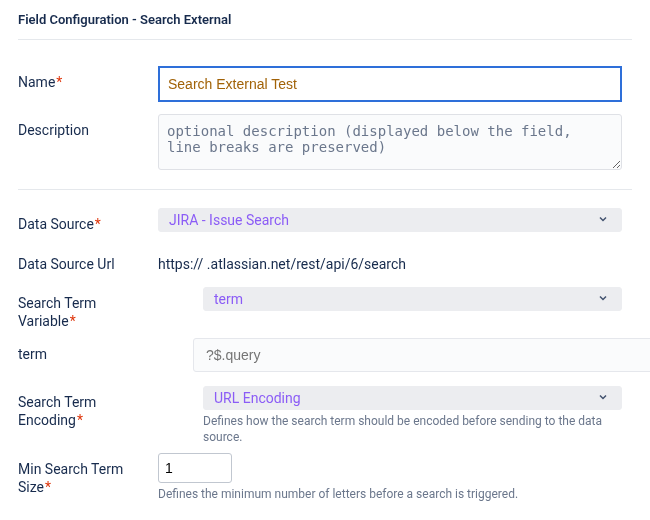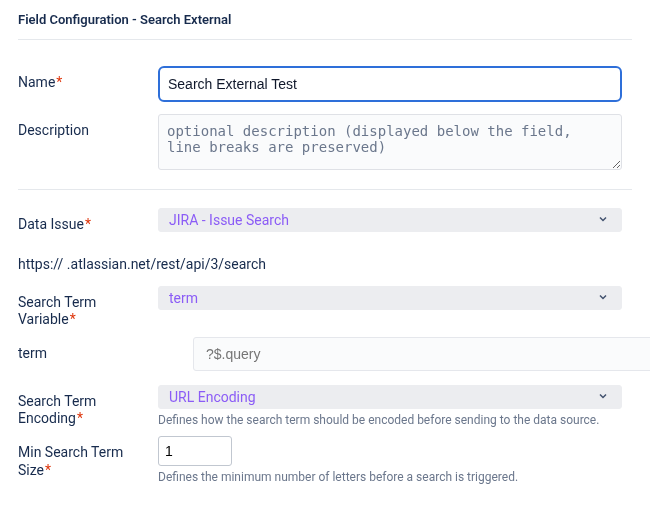--- a/index.html
+++ b/index.html
@@ -46,25 +46,25 @@
   }
   .label-col .req { color: #de350b; margin-left: 1px; }
   .field-col {
     flex: 1;
     padding-right: 10px;
   }
   .text-input {
     width: 100%;
     height: 36px;
     border: 2px solid #2e6fd9;
-    border-radius: 6px;
+    border-radius: 0;
     padding: 0 8px;
     font-size: 14px;
     outline: none;
-    color: #0f172a;
+    color: #a16207;
   }
   .textarea-input {
     width: 100%;
     height: 56px;
     border: 1px solid #dfe1e6;
     border-radius: 3px;
     background: #fafbfc;
     padding: 8px 8px;
     font-size: 14px;
     resize: vertical;
@@ -117,21 +117,21 @@
     width: 74px;
     height: 30px;
     border: 1px solid #c1c7d0;
     border-radius: 3px;
     padding: 0 6px;
     font-size: 14px;
     outline:none;
   }
   .mb12 { margin-bottom: 12px; }
   .mb14 { margin-bottom: 14px; }
-  .mb8 { margin-bottom: 8px; }
+  .mb8 { margin-bottom: 8px; gap: 45px; }
 </style>
 </head>
 <body>
 
 <div class="container">
 
   <h2 class="page-title">Field Configuration - Search External</h2>
   <hr class="divider">
 
   <div class="form-row mb12">
@@ -149,37 +149,40 @@
     </div>
     <div class="field-col">
       <textarea class="textarea-input" placeholder="optional description (displayed below the field, line breaks are preserved)" style=""></textarea>
     </div>
   </div>
 
   <hr class="section-divider">
 
   <div class="form-row mb14">
     <div class="label-col">
-      <span>Data Issue</span><span class="req">*</span>
+      <span>Data Source</span><span class="req">*</span>
     </div>
     <div class="field-col">
       <div class="select-box">
         <span>JIRA - Issue Search</span>
         <span class="chev">
           <svg viewBox="0 0 24 24" fill="none" stroke="currentColor" stroke-width="3">
               <polyline points="6 9 12 15 18 9"></polyline>
             </svg>
         </span>
       </div>
     </div>
   </div>
 
   <div class="form-row mb14">
-    <div class="field-col">
-      <div class="readonly-text">https://           .atlassian.net/rest/api/3/search</div>
+    <div class="label-col">
+      <span>Data Source Url</span>
+    </div>
+    <div class="field-col">
+      <div class="readonly-text">https://           .atlassian.net/rest/api/6/search</div>
     </div>
   </div>
 
   <div class="form-row mb8">
     <div class="label-col">
       <span>Search Term Variable</span><span class="req">*</span>
     </div>
     <div class="field-col">
       <div class="select-box">
         <span>term</span>

